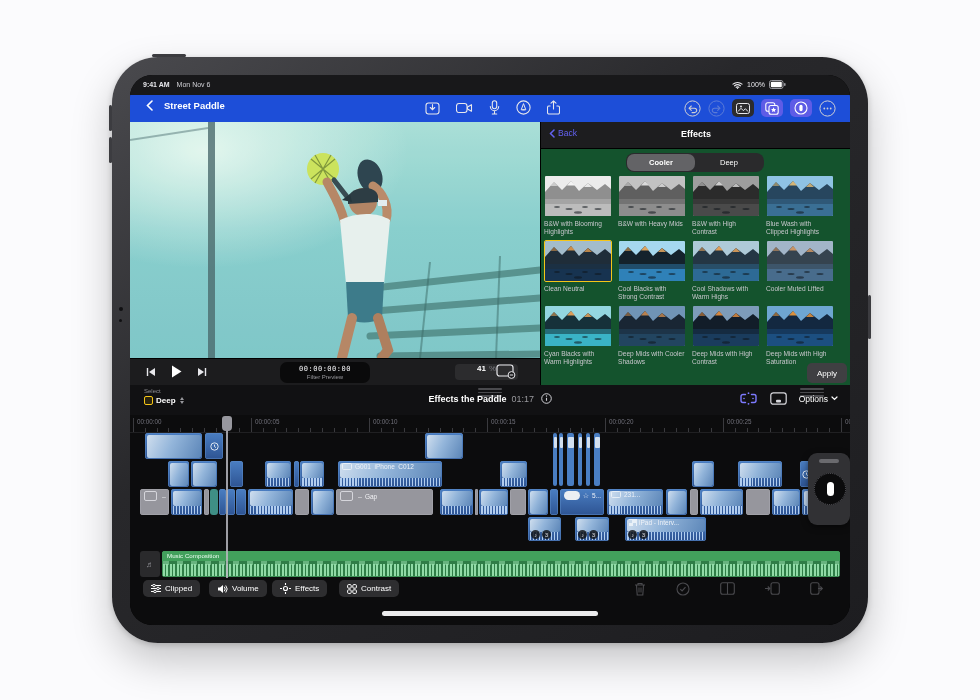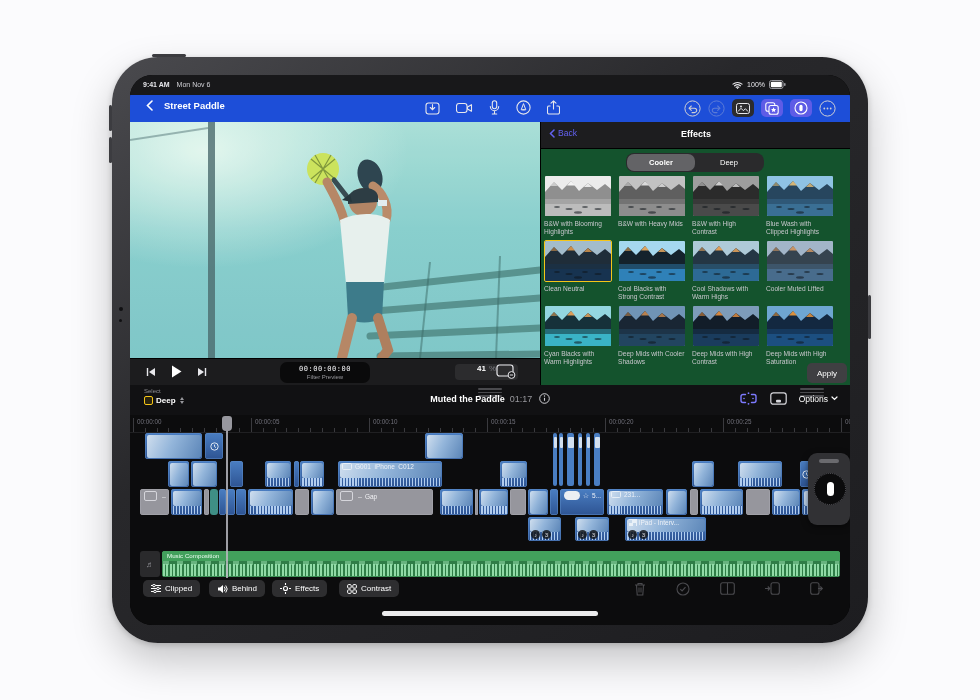--- a/index.html
+++ b/index.html
@@ -558,21 +558,21 @@
               <i class="u"></i>
               <i class="d"></i>
             </span>
         </div>
         <div class="grip" style="left:348px;top:3px">
             <i></i>
             <i></i>
             <i></i>
           </div>
         <div class="tl-title">
-          <b>Muted the Paddle</b><span class="dur">01:17</span>
+          <b>Effects the Paddle</b><span class="dur">01:17</span>
           <svg width="11" height="11" style="vertical-align:-2px;margin-left:4px">
               <circle cx="5.5" cy="5.5" r="4.8" fill="none" stroke="#cfcfd4" stroke-width="1"></circle>
               <path d="M5.5 4.8v3" stroke="#cfcfd4" stroke-width="1.1"></path>
               <circle cx="5.5" cy="3" r=".7" fill="#cfcfd4"></circle>
             </svg>
         </div>
         <div class="grip" style="right:26px;top:3px">
             <i></i>
             <i></i>
             <i></i>
@@ -877,21 +877,21 @@
               <circle cx="7" cy="4.5" r="1.3" fill="#2e2e30" stroke="#fff"></circle>
               <circle cx="4" cy="7.5" r="1.3" fill="#2e2e30" stroke="#fff"></circle>
             </svg>
           <span>Clipped</span>
         </div>
         <div class="tbtn" style="left:79px">
           <svg width="11" height="10">
               <path d="M1 3.5h2L6 1v8L3 6.5H1z" fill="#fff"></path>
               <path d="M7.5 3a3 3 0 0 1 0 4M9 1.8a5 5 0 0 1 0 6.4" stroke="#fff" fill="none" stroke-linecap="round"></path>
             </svg>
-          <span>Behind</span>
+          <span>Volume</span>
         </div>
         <div class="tbtn" style="left:142px">
           <svg width="11" height="11">
               <circle cx="5.5" cy="5.5" r="2" fill="none" stroke="#fff" stroke-width="1.1"></circle>
               <path d="M5.5 0v2M5.5 9v2M0 5.5h2M9 5.5h2" stroke="#fff" stroke-width="1.1"></path>
             </svg>
           <span>Effects</span>
         </div>
         <div class="tbtn" style="left:209px">
           <svg width="10" height="10">

